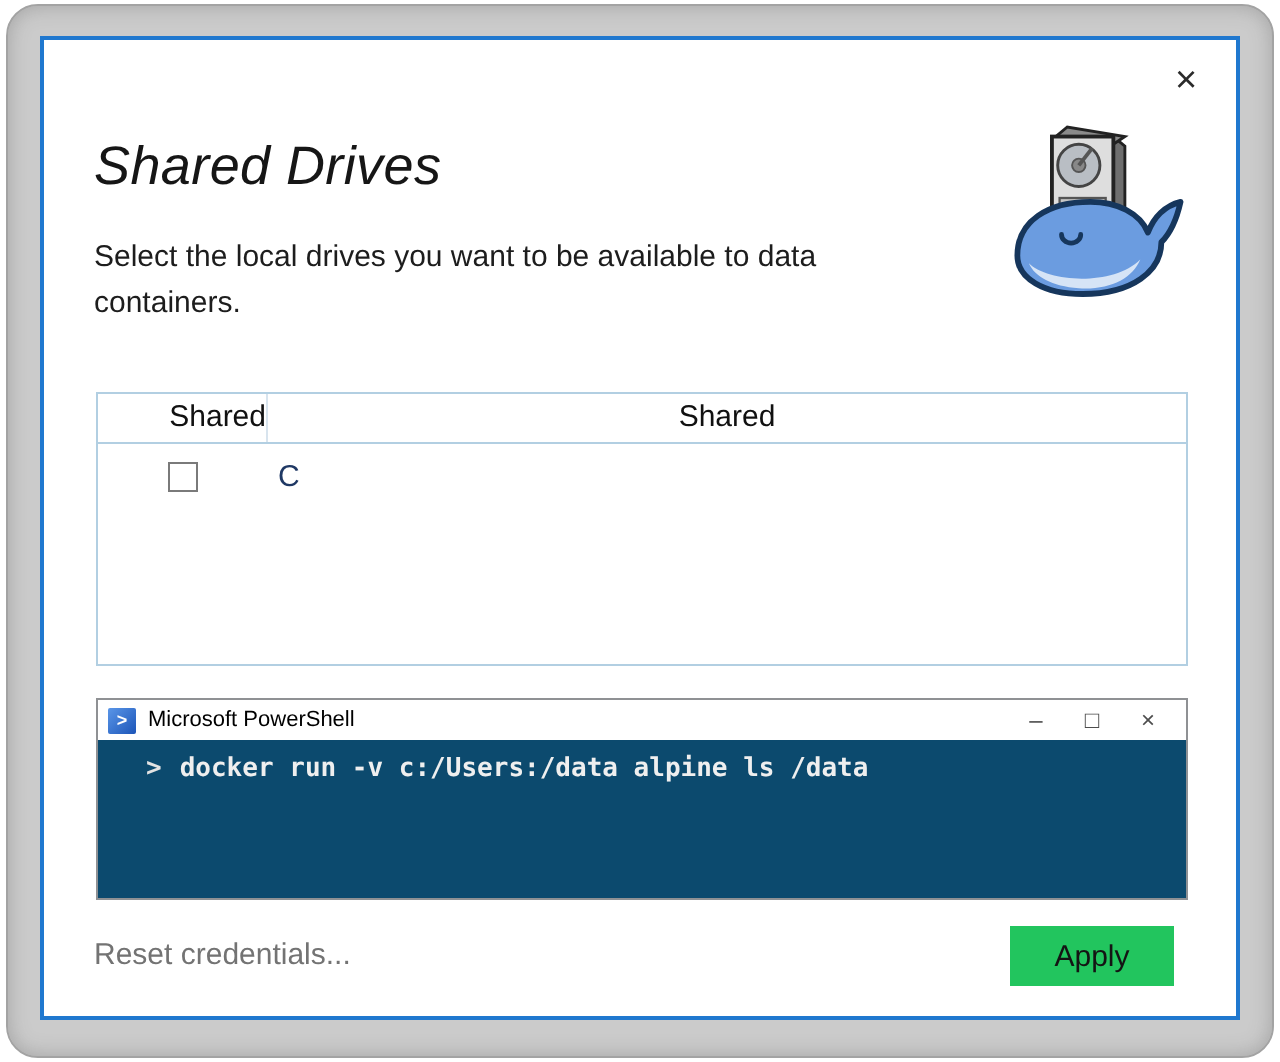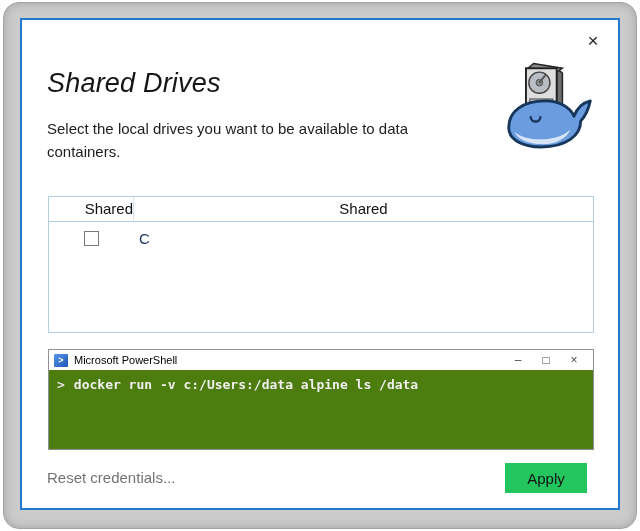--- a/index.html
+++ b/index.html
@@ -42,23 +42,23 @@
   
   .ps-window { position:absolute; left:26px; top:329px; width:546px; height:101px;
                border:1px solid #8f9194; background:#fff; }
   .ps-titlebar { height:20px; display:flex; align-items:center; padding:0 5px; background:#fff; }
   .ps-icon { width:14px; height:13px; margin-right:6px; border-radius:1px;
              background:linear-gradient(135deg,#5a96e8,#1c55b8);
              color:#fff; font-size:9px; font-weight:bold; line-height:13px; text-align:center; }
   .ps-title { font-size:11px; color:#000; }
   .ps-controls { margin-left:auto; display:flex; }
   .ps-ctl { width:28px; text-align:center; font-size:12px; color:#4d4d4d; line-height:18px; }
-  .ps-console { position:absolute; left:0; right:0; top:20px; bottom:0; background:#4d7c0f;
+  .ps-console { position:absolute; left:0; right:0; top:20px; bottom:0; background:#0c4a6e;
                 color:#efefef; font-family:"DejaVu Sans Mono", monospace; font-weight:bold;
-                font-size:13px; padding:7px 0 0 8px; white-space:pre; }
+                font-size:13px; padding:7px 0 0 24px; white-space:pre; }
   .ps-prompt { margin-right:9px; color:#e3e3e3; }
 
   
   .reset-link { position:absolute; left:25px; top:449px; font-size:15px; color:#737373;
                 cursor:pointer; }
   .apply-btn { position:absolute; left:483px; top:443px; width:82px; height:30px;
                background:#22c55e; border:none; font-family:"Liberation Sans",sans-serif;
                font-size:15px; color:#141414; cursor:pointer; }
 </style>
 </head>

